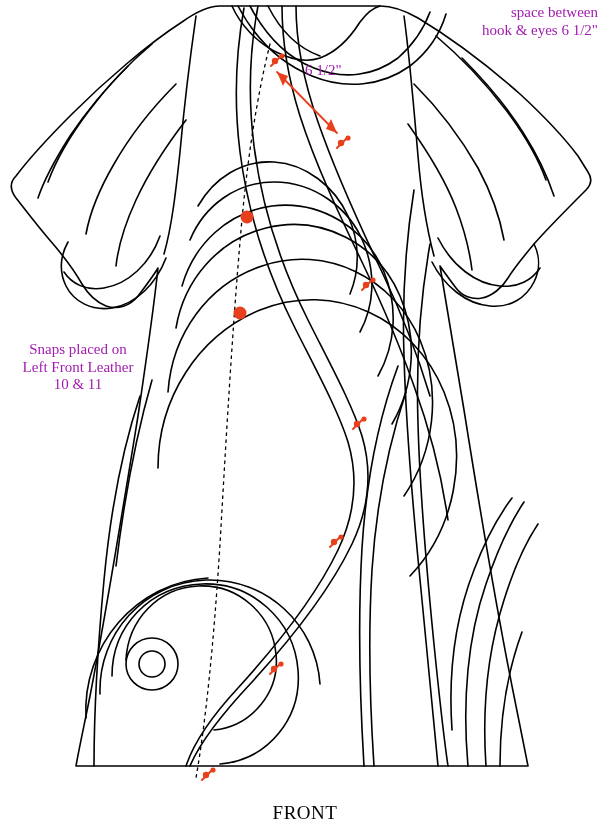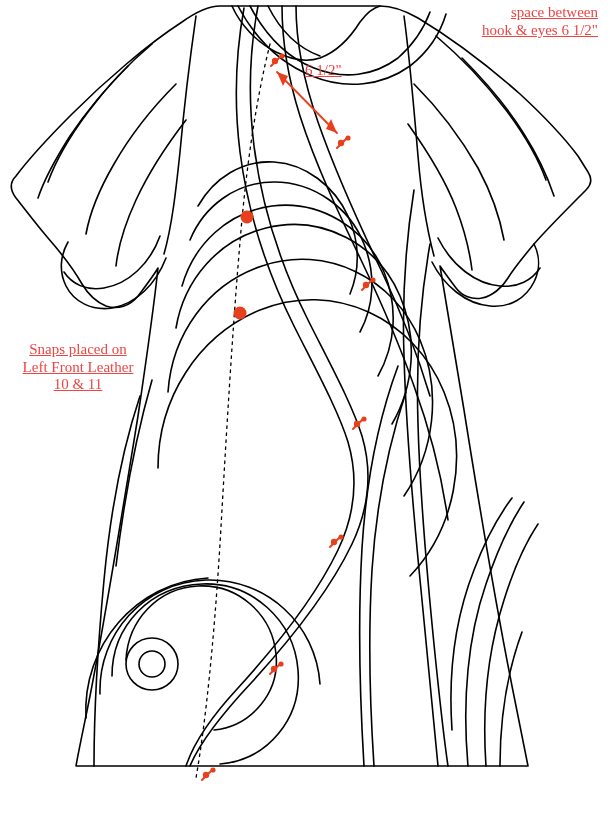--- a/index.html
+++ b/index.html
@@ -21,26 +21,25 @@
     height: 831px;
   }
   svg.garment {
     position: absolute;
     top: 0; left: 0;
     width: 610px;
     height: 831px;
   }
   .annotation {
     position: absolute;
-    color: #ef4444;
+    color: #a21caf;
     font-family: "Liberation Serif", serif;
     font-size: 15px;
     line-height: 1.18;
     white-space: pre-line;
-    text-decoration: underline;
   }
   #ann-hook {
     right: 12px;
     top: 4px;
     text-align: right;
     width: 230px;
   }
   #ann-snaps {
     left: 0px;
     top: 341px;
@@ -243,14 +242,15 @@
 
   <div class="annotation" id="ann-hook">space between
 hook &amp; eyes 6 1/2"</div>
 
   <div class="annotation" id="ann-snaps">Snaps placed on
 Left Front Leather
 10 &amp; 11</div>
 
   <div class="annotation" id="ann-measure">6 1/2"</div>
 
+  <div id="label-front">FRONT</div>
 
 </div>
 
 </body></html>

